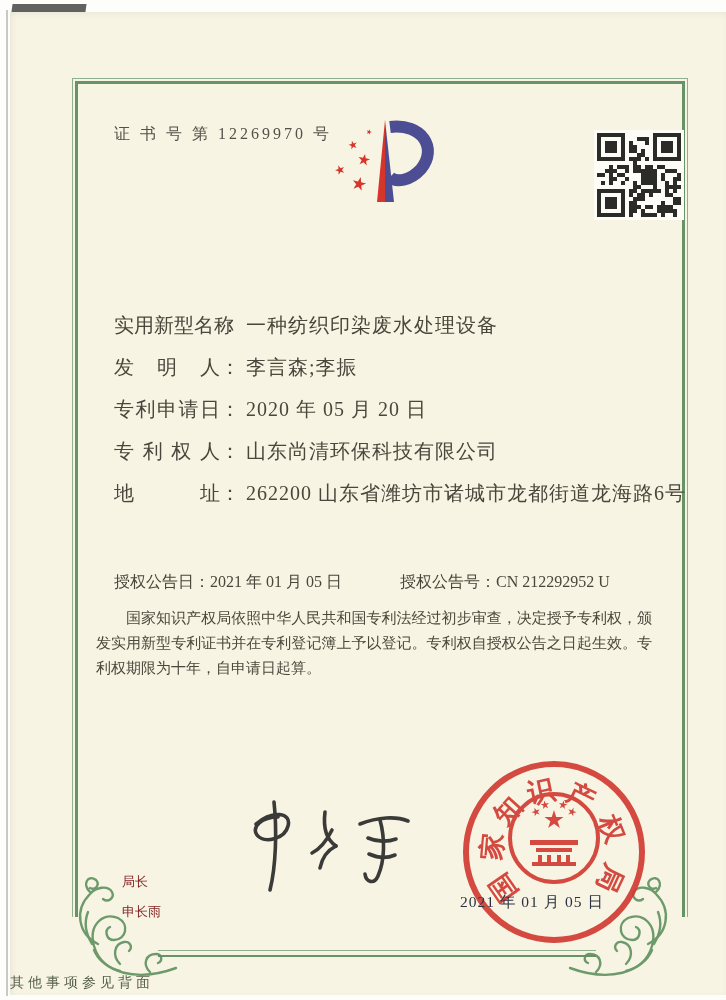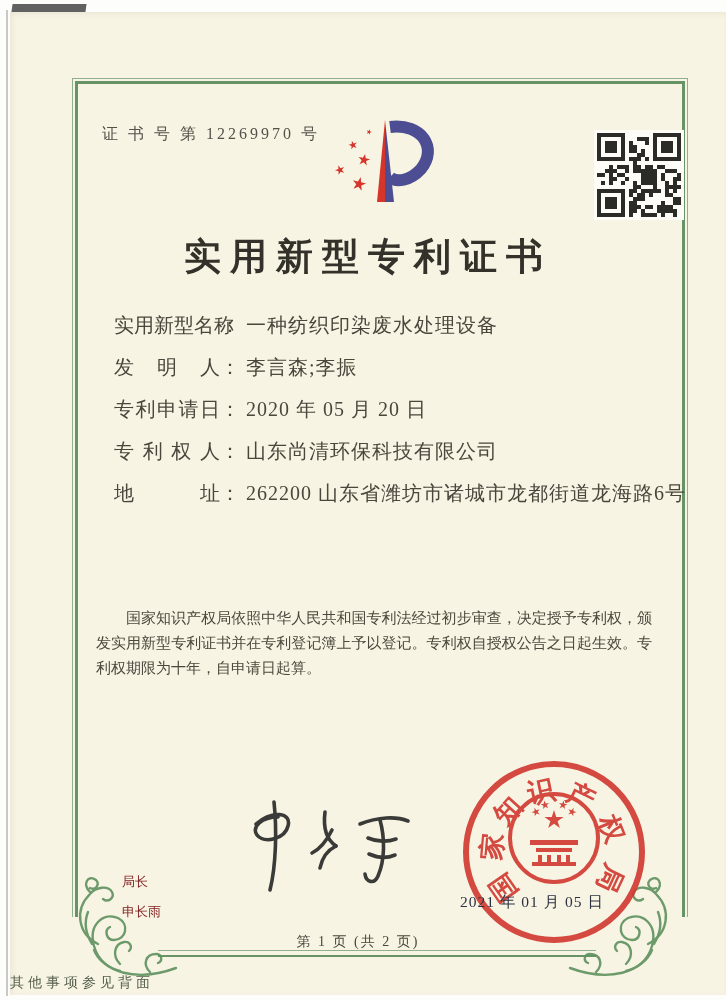--- a/index.html
+++ b/index.html
@@ -26,21 +26,21 @@
   }
   .bottom-rule{
     position:absolute;left:148px;top:938px;width:438px;height:4px;
     border-top:1px solid #8fb08f;border-bottom:2px solid #679467;
   }
   .corner-ornament{position:absolute;width:122px;height:116px;}
   .corner-ornament.left{left:48px;top:860px;}
   .corner-ornament.right{right:38px;top:860px;transform:scaleX(-1);}
 
   .cert-no{
-    position:absolute;left:92px;top:112px;
+    position:absolute;left:104px;top:112px;
     font-size:16px;color:#55514a;letter-spacing:3px;
   }
   .logo{position:absolute;left:296px;top:102px;width:134px;height:102px;}
   .qr{position:absolute;left:584px;top:118px;width:84px;height:84px;background:#fdfcf6;padding:3px;}
   .qr svg{display:block;width:100%;height:100%;shape-rendering:crispEdges;}
 
   .title{
     position:absolute;left:0;right:0;top:220px;text-align:center;
     font-size:37px;font-weight:bold;color:#34312a;letter-spacing:9px;
   }
@@ -265,40 +265,45 @@
         <rect x="2" y="16" width="3" height="3" fill="#2b2b28"></rect>
         <rect x="8" y="6" width="1" height="1" fill="#2b2b28"></rect>
         <rect x="6" y="8" width="1" height="1" fill="#2b2b28"></rect>
         <rect x="10" y="6" width="1" height="1" fill="#2b2b28"></rect>
         <rect x="6" y="10" width="1" height="1" fill="#2b2b28"></rect>
         <rect x="12" y="6" width="1" height="1" fill="#2b2b28"></rect>
         <rect x="6" y="12" width="1" height="1" fill="#2b2b28"></rect>
       </svg>
   </div>
 
-  <div class="title">实用新型专利证书</div>
 
   <div class="fields">
     <div class="field-row">
       <span class="flabel">实用新型名称</span><span class="fcolon">：</span><span class="fvalue">一种纺织印染废水处理设备</span>
     </div>
     <div class="field-row">
       <span class="flabel">发明人</span><span class="fcolon">：</span><span class="fvalue">李言森;李振</span>
     </div>
     <div class="field-row">
       <span class="flabel">专利申请日</span><span class="fcolon">：</span><span class="fvalue">2020 年 05 月 20 日</span>
     </div>
     <div class="field-row">
       <span class="flabel">专利权人</span><span class="fcolon">：</span><span class="fvalue">山东尚清环保科技有限公司</span>
     </div>
     <div class="field-row">
       <span class="flabel">地址</span><span class="fcolon">：</span><span class="fvalue">262200 山东省潍坊市诸城市龙都街道龙海路6号</span>
     </div>
   </div>
 
+  <div class="grant-row">
+    <span>授权公告日</span><span>：</span><span>2021 年 01 月 05 日</span>
+    <span class="grant-b">
+      <span>授权公告号</span><span>：</span><span>CN 212292952 U</span>
+    </span>
+  </div>
 
   <div class="body-text">
     <p>国家知识产权局依照中华人民共和国专利法经过初步审查，决定授予专利权，颁发实用新型专利证书并在专利登记簿上予以登记。专利权自授权公告之日起生效。专利权期限为十年，自申请日起算。</p>
   </div>
 
   <div class="signer">
     <div>局长</div>
     <div>申长雨</div>
   </div>
 
@@ -338,19 +343,18 @@
       <rect x="78" y="92" width="36" height="4"></rect>
       <rect x="80" y="99" width="4" height="7"></rect>
       <rect x="89" y="99" width="4" height="7"></rect>
       <rect x="99" y="99" width="4" height="7"></rect>
       <rect x="108" y="99" width="4" height="7"></rect>
       <rect x="74" y="106" width="44" height="4"></rect>
     </g>
   </svg>
   <div class="seal-date">2021 年 01 月 05 日</div>
 
-  <div class="page-num">第 1 页 (共 2 页)</div>
   <div class="footer-note">其他事项参见背面</div>
 
 </div>
 
 <div class="scan-edge"></div>
 <div class="scan-artifact"></div>
 
 </body></html>

